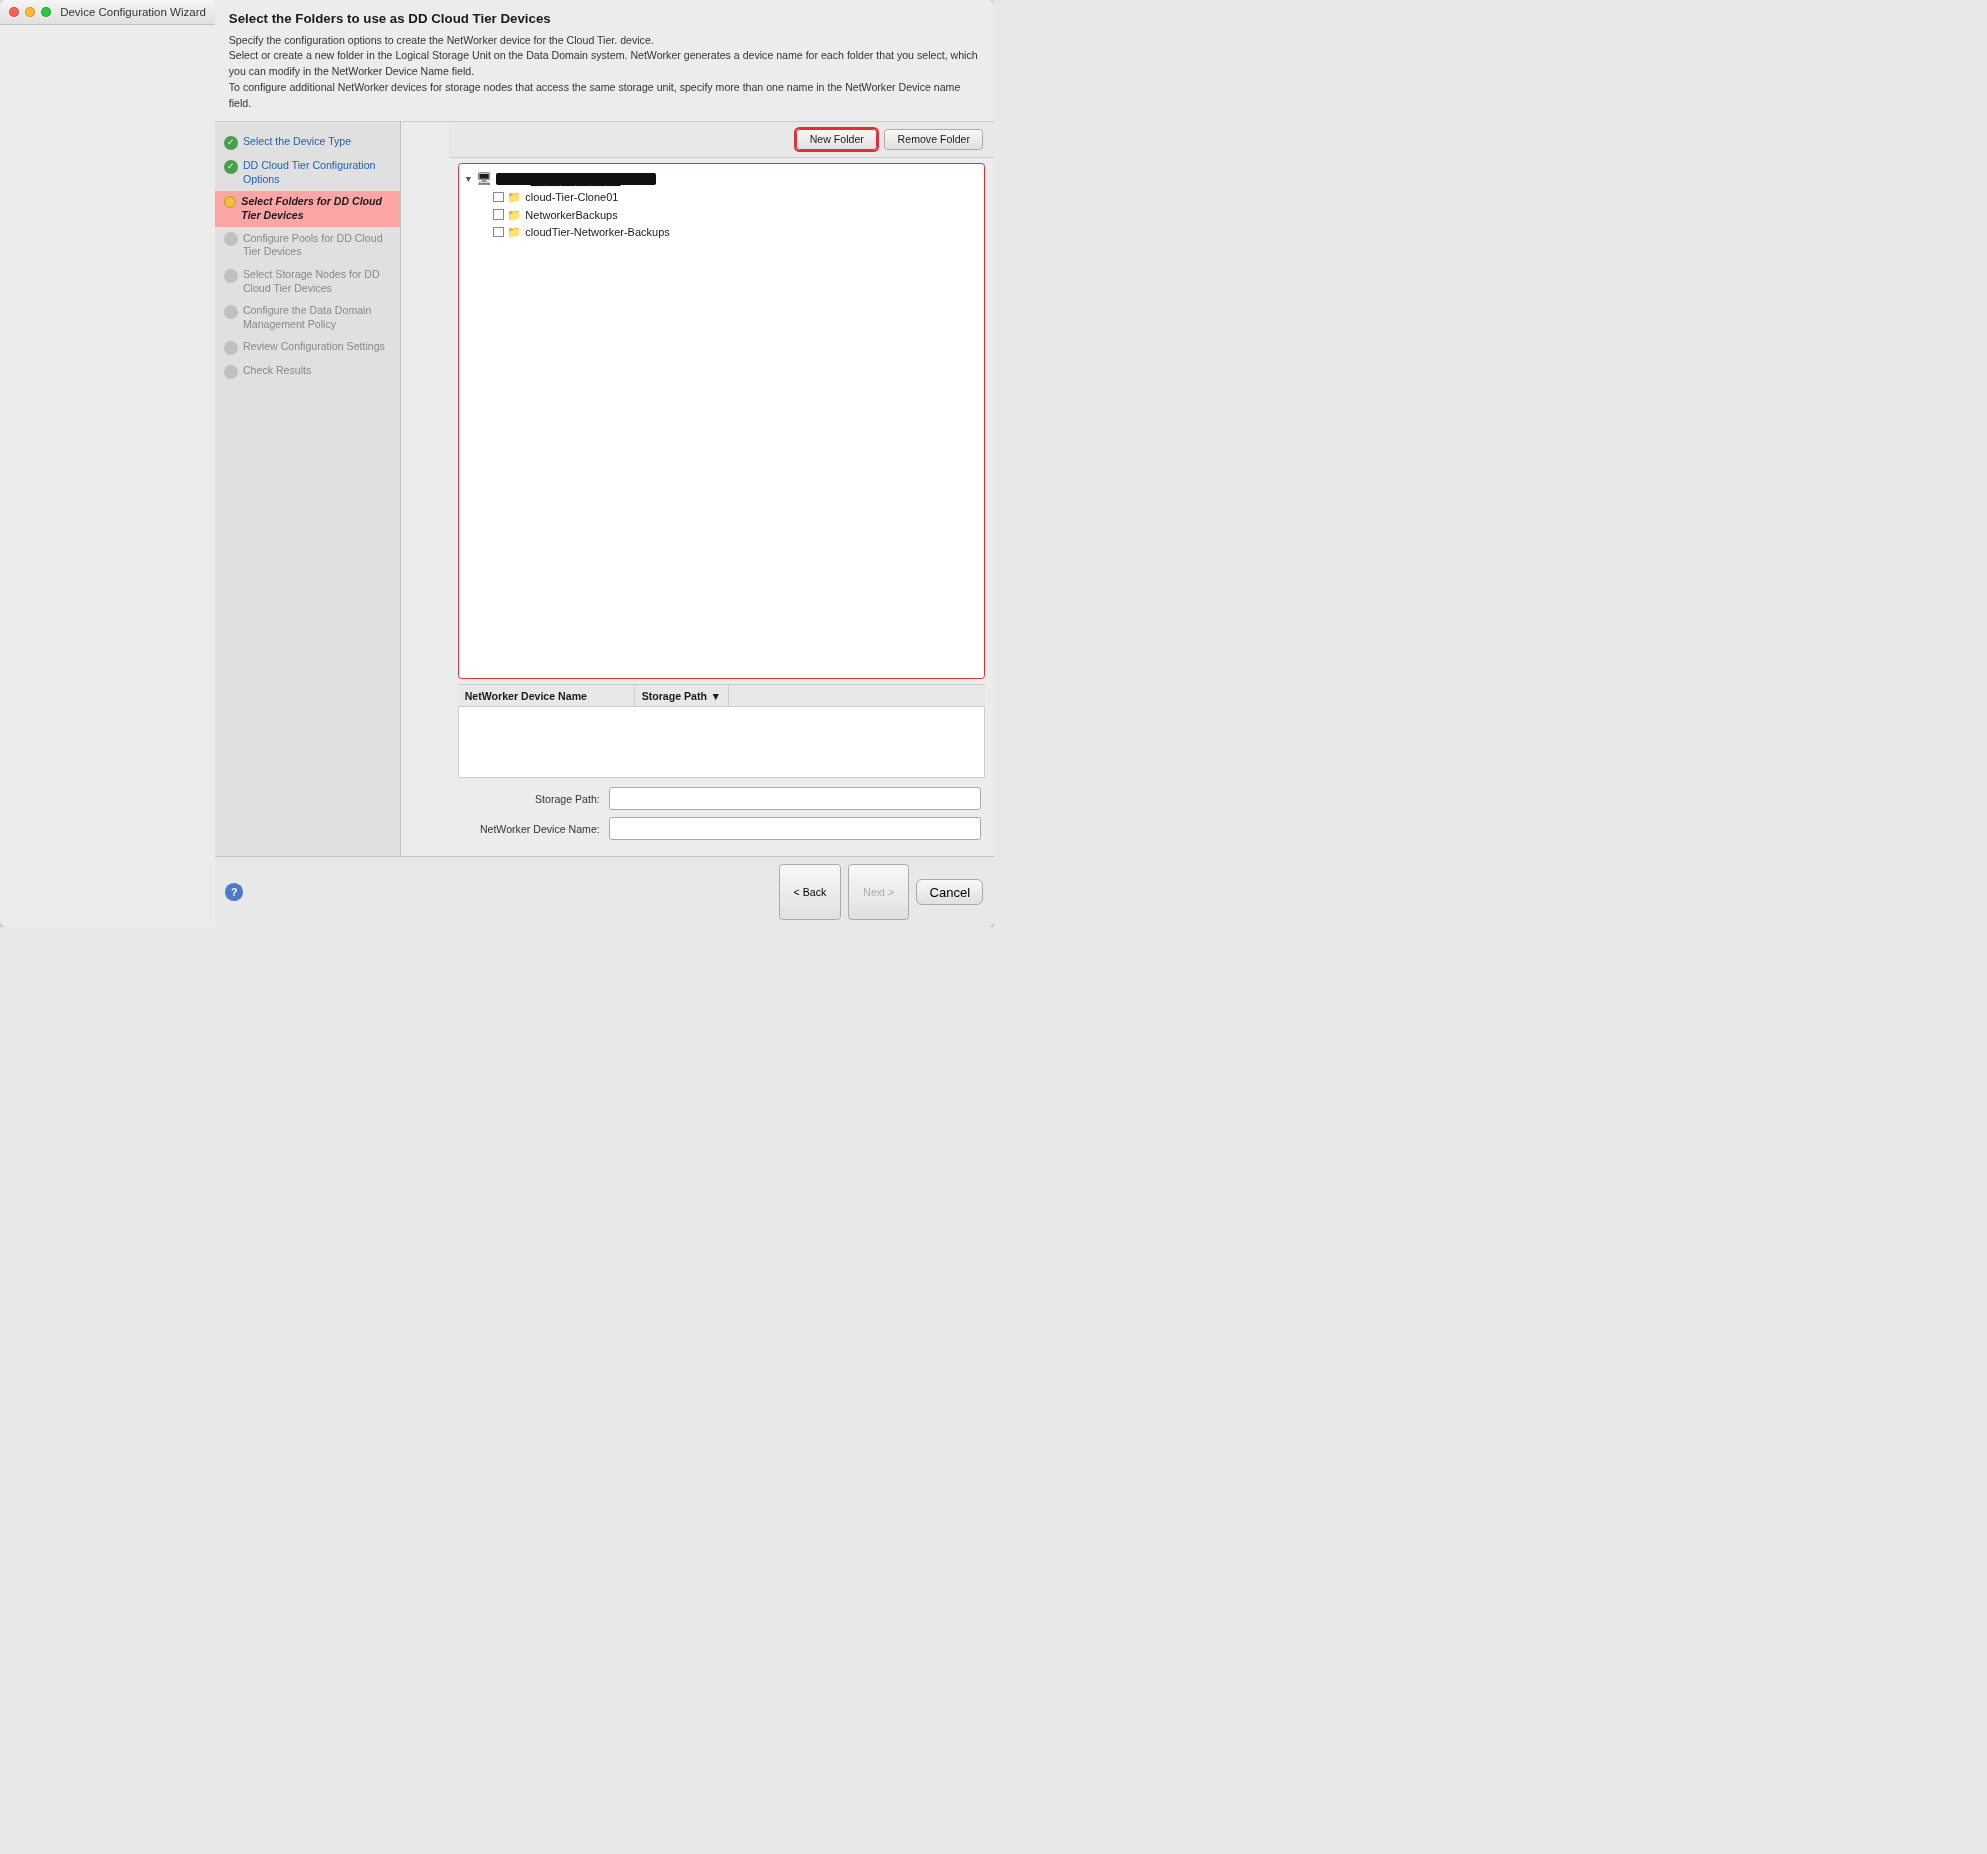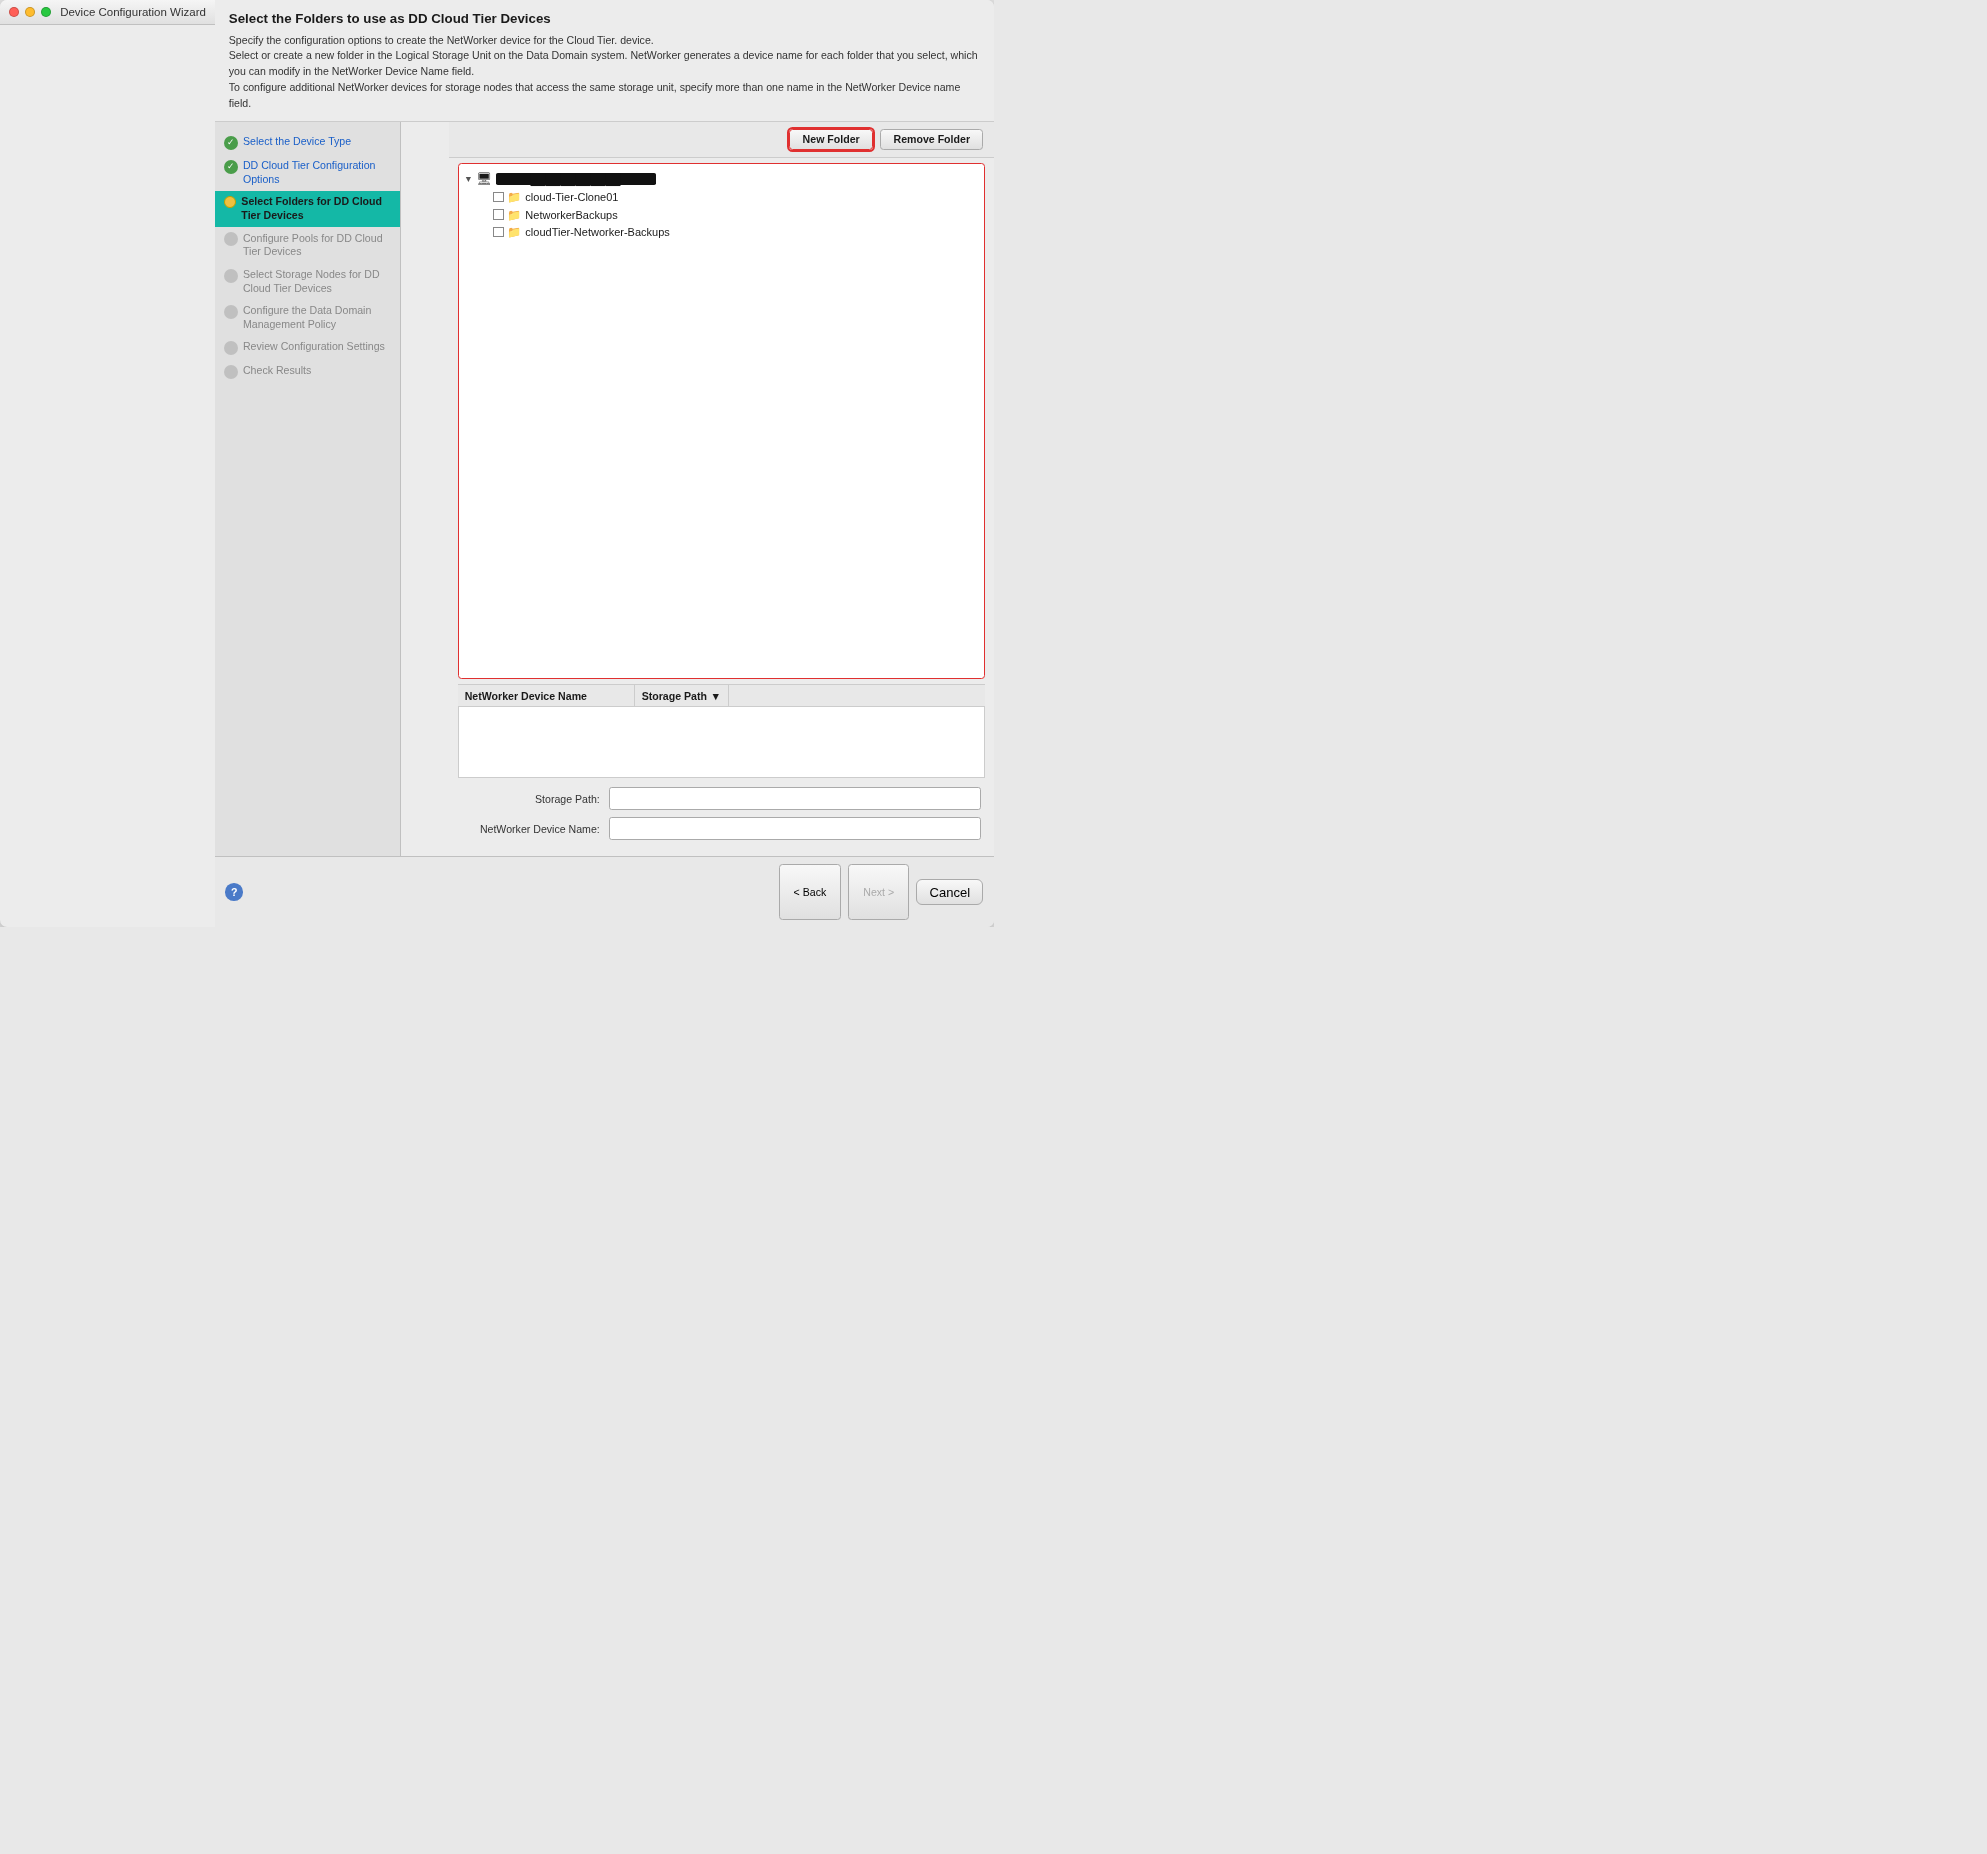--- a/index.html
+++ b/index.html
@@ -91,21 +91,22 @@
       overflow-y: auto;
     }
     .sidebar-item {
       display: flex;
       align-items: flex-start;
       padding: 4.4px 8.9px;
       cursor: pointer;
       line-height: 1.3;
     }
     .sidebar-item.active {
-      background: #14b8a6;
+      background: #fca5a5;
+      font-style: italic;
     }
     .sidebar-item .icon {
       width: 14px;
       height: 14px;
       border-radius: 50%;
       flex-shrink: 0;
       margin-right: 5.3px;
       margin-top: 0.9px;
       display: flex;
       align-items: center;
@@ -153,21 +154,20 @@
       flex-shrink: 0;
     }
     .btn {
       padding: 3.5px 12.4px;
       font-size: 10.6px;
       border-radius: 3.5px;
       cursor: pointer;
       border: 0.9px solid #aaa;
       background: linear-gradient(to bottom, #f8f8f8, #e0e0e0);
       color: #1a1a1a;
-      font-weight: bold;
     }
     .btn.new-folder {
       border: 1.8px solid #e03030;
       outline: 2.7px solid #e03030;
       outline-offset: 0.9px;
     }
     .btn:disabled {
       color: #aaa;
       cursor: default;
     }

